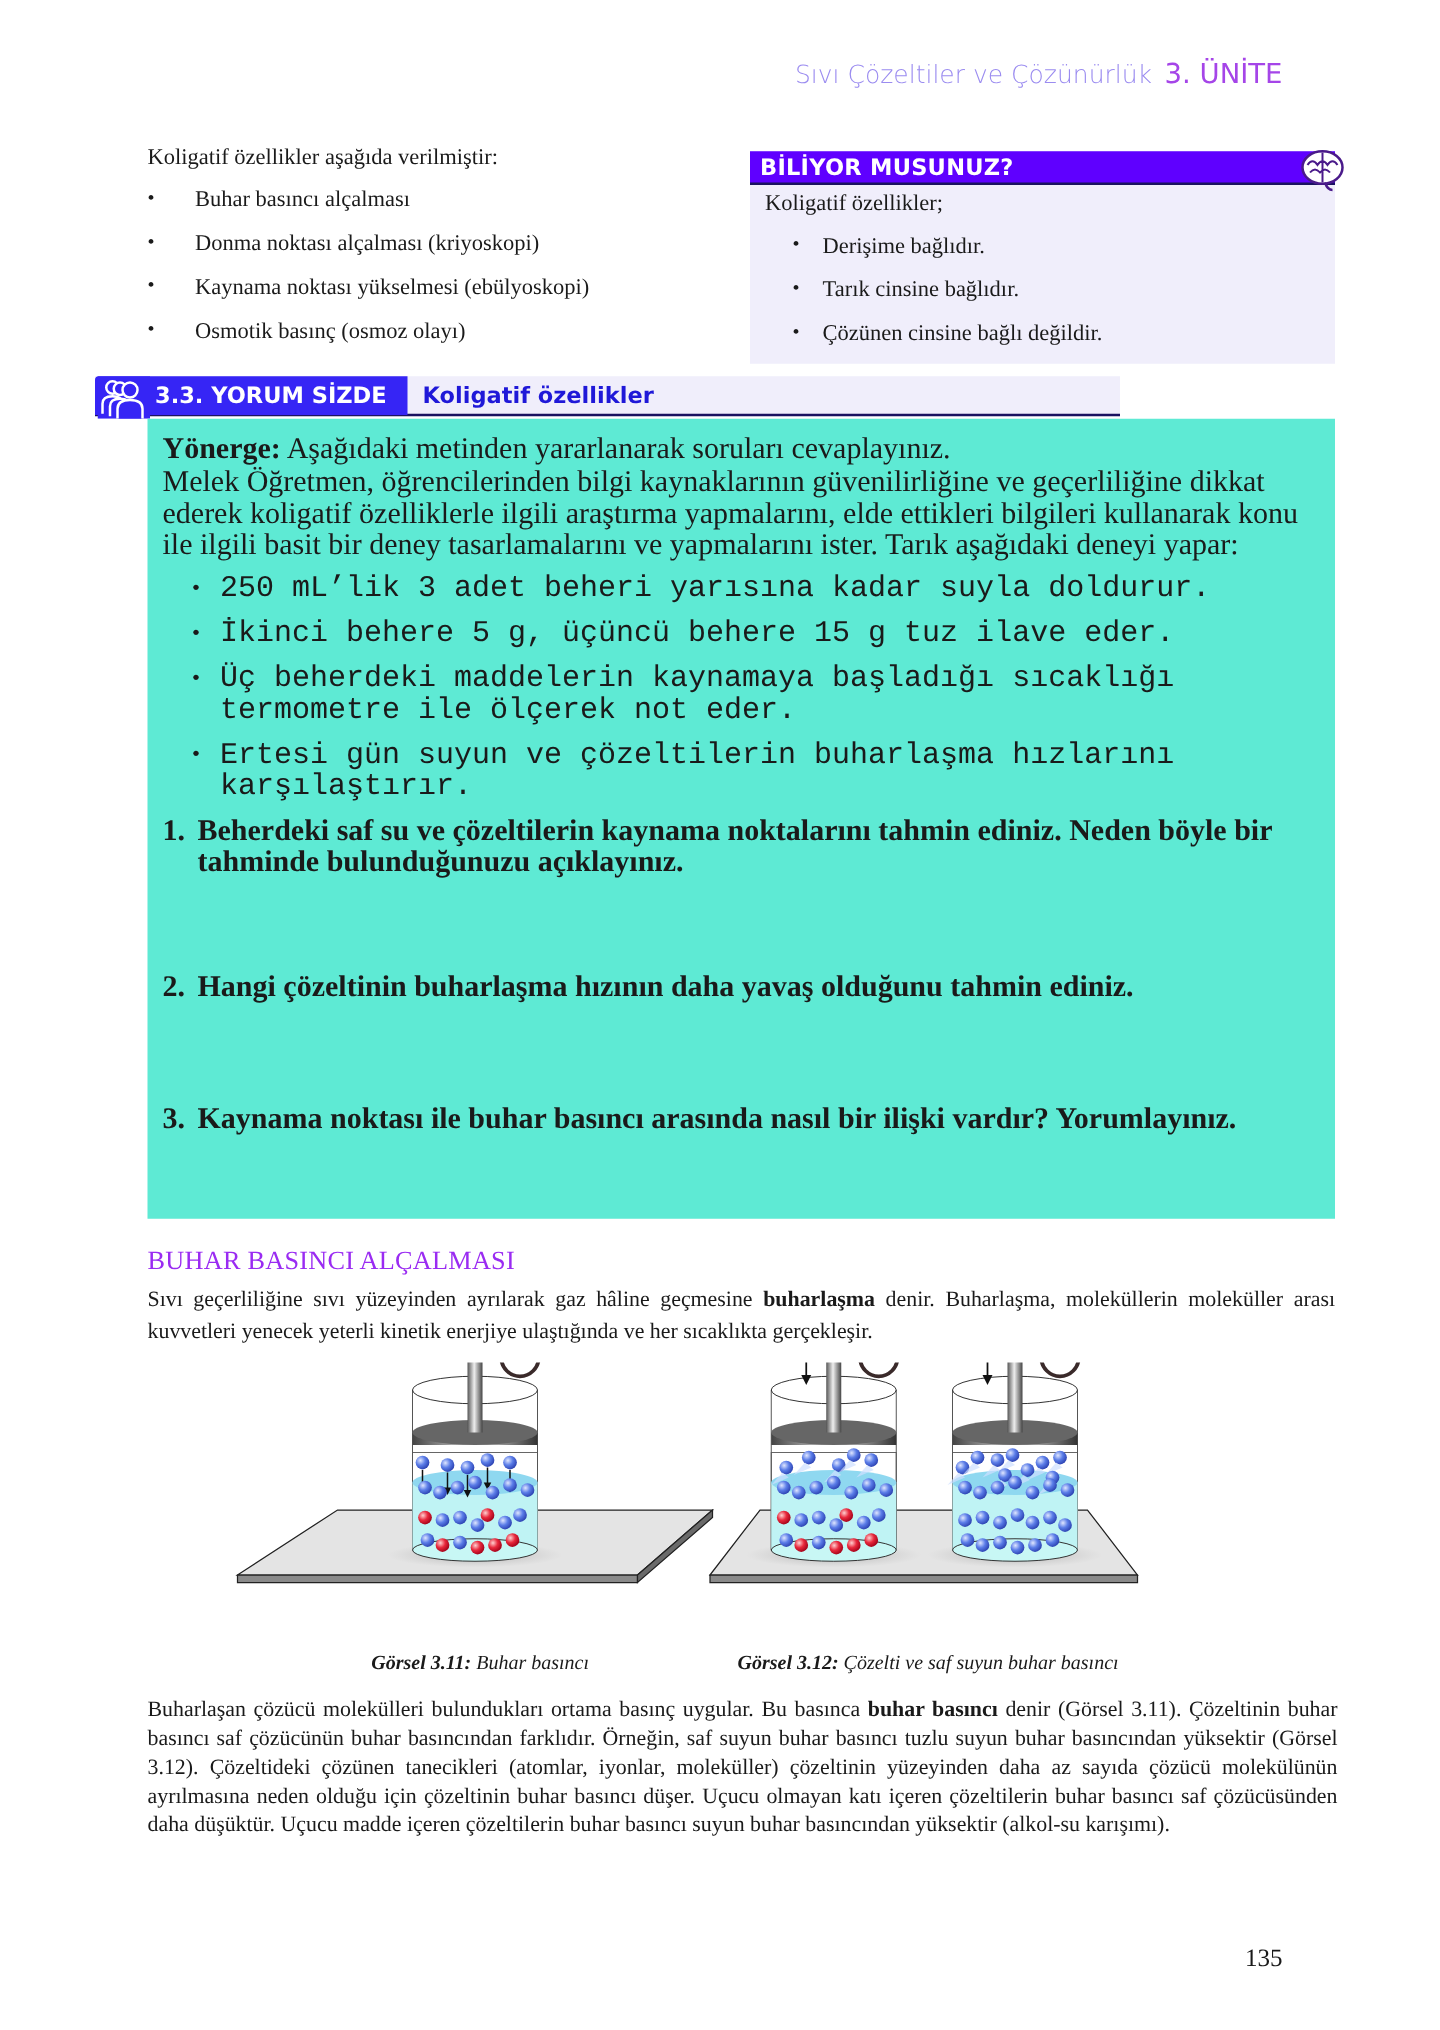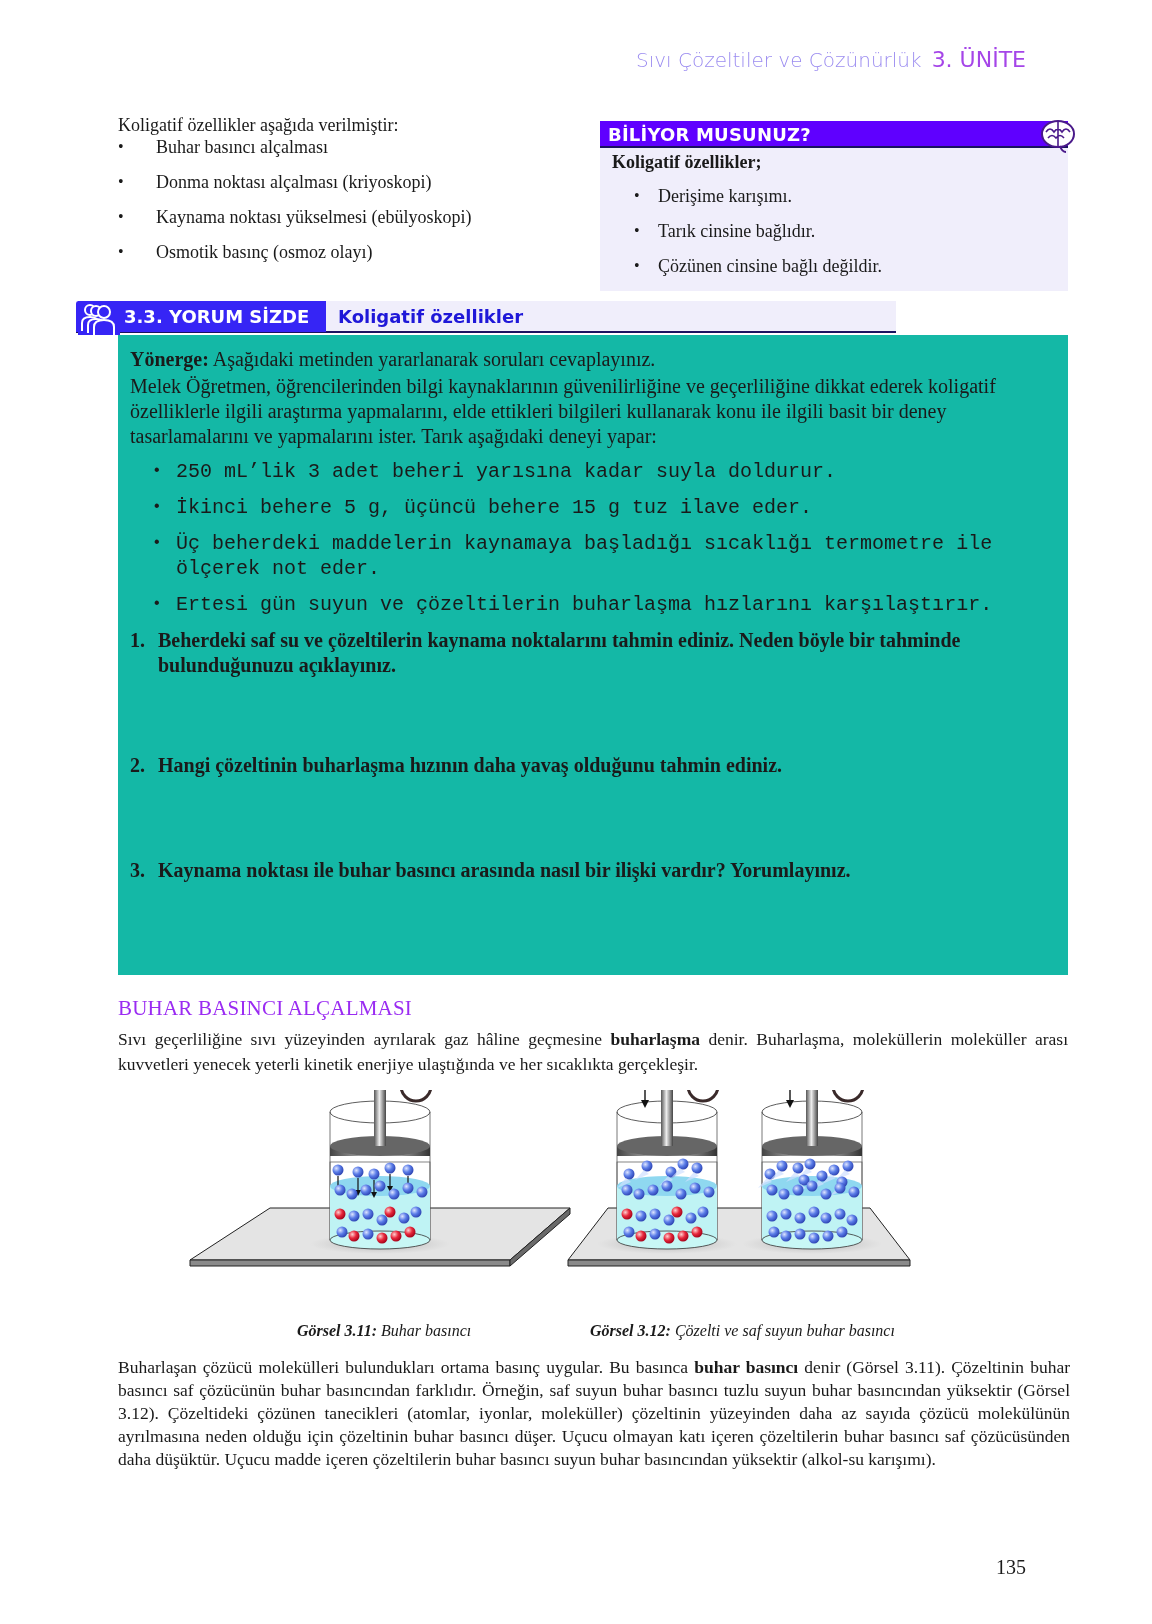--- a/index.html
+++ b/index.html
@@ -4,40 +4,40 @@
 <style>
   * { box-sizing: border-box; margin: 0; padding: 0; }
   html, body { width: 1152px; height: 1624px; background: #ffffff; }
   body { position: relative; font-family: "Liberation Serif", "DejaVu Serif", serif; color: #1a1a1a; overflow: hidden; }
 
   .header { position: absolute; top: 47px; right: 126px; font-family: "DejaVu Sans", "Liberation Sans", sans-serif; font-size: 20px; white-space: nowrap; }
   .header .book { color: #9b8cf0; font-weight: 300; }
   .header .unit { color: #a545e8; margin-left: 10px; font-size: 22px; }
 
   .intro { position: absolute; left: 118px; top: 115px; width: 450px; font-size: 18px; }
-  .intro .lead { }
+  .intro .lead { margin-bottom: 12px; }
   .intro ul { list-style: none; }
   .intro li { position: relative; padding-left: 38px; margin-bottom: 13px; line-height: 22px; }
   .intro li::before { content: "•"; position: absolute; left: 0; top: 0; font-size: 16px; }
 
   .didyouknow { position: absolute; left: 600px; top: 121px; width: 468px; height: 170px; background: #f0eefb; }
   .dyk-head { height: 27px; background: #5f00ff; color: #fff; font-family: "DejaVu Sans", "Liberation Sans", sans-serif; font-weight: bold; font-size: 18px; line-height: 28px; padding-left: 8px; border-bottom: 2px solid #1a1260; letter-spacing: 0.2px; }
   .dyk-brain { position: absolute; right: -10px; top: -3px; width: 40px; height: 36px; }
   .dyk-body { padding: 4px 0 0 12px; font-size: 18px; }
-  .dyk-body .lead { margin-bottom: 12px; font-weight: bold; }
+  .dyk-body .lead { margin-bottom: 12px; }
   .dyk-body ul { list-style: none; }
   .dyk-body li { position: relative; padding-left: 46px; margin-bottom: 13px; line-height: 22px; }
   .dyk-body li::before { content: "•"; position: absolute; left: 22px; top: 0; font-size: 16px; }
 
   .activity-bar { position: absolute; left: 76px; top: 301px; width: 820px; height: 32px; background: #f0eefb; border-bottom: 2px solid #1a1260; }
   .activity-bar .tag { position: absolute; left: 0; top: 0; height: 31px; width: 250px; background: #3625f5; color: #fff; font-family: "DejaVu Sans", "Liberation Sans", sans-serif; font-weight: bold; font-size: 18px; line-height: 31px; padding-left: 48px; border-radius: 3px 0 0 0; }
   .activity-bar .people { position: absolute; left: 2px; top: 0; width: 42px; height: 34px; }
   .activity-bar .title { position: absolute; left: 262px; top: 0; line-height: 31px; color: #1f18d8; font-family: "DejaVu Sans", "Liberation Sans", sans-serif; font-weight: bold; font-size: 18px; }
 
-  .activity-box { position: absolute; left: 118px; top: 335px; width: 950px; height: 640px; background: #14b8a6; padding: 12px 14px 0 12px; font-size: 20px; }
+  .activity-box { position: absolute; left: 118px; top: 335px; width: 950px; height: 640px; background: #5eead4; padding: 12px 14px 0 12px; font-size: 24px; }
   .activity-box p { line-height: 25px; }
   .activity-box .directive { margin-bottom: 2px; }
   .activity-box .directive b { font-weight: bold; }
   .activity-box ul { list-style: none; margin-top: 10px; }
   .activity-box ul li { position: relative; padding-left: 46px; margin-bottom: 11px; line-height: 25px; font-family: Liberation Mono, monospace; }
   .activity-box ul li::before { content: "•"; position: absolute; left: 22px; font-size: 16px; }
   .q { position: relative; padding-left: 28px; font-weight: bold; line-height: 25px; }
   .q .num { position: absolute; left: 0; top: 0; }
   .q1 { margin-top: 2px; }
   .q2 { margin-top: 75px; }
@@ -77,21 +77,21 @@
 <div class="didyouknow">
   <div class="dyk-head">BİLİYOR MUSUNUZ?</div>
   <svg class="dyk-brain" viewBox="0 0 40 36">
     <ellipse cx="20" cy="16" rx="16" ry="13" fill="#fff" stroke="#4a1a8a" stroke-width="2"></ellipse>
     <path d="M8 14 q4 -6 8 0 q4 -6 8 0 q4 -6 8 0 M10 20 q4 -5 8 0 q4 -5 8 0 M20 4 v24" stroke="#4a1a8a" stroke-width="1.6" fill="none"></path>
     <path d="M22 28 q2 6 6 6" stroke="#4a1a8a" stroke-width="2" fill="none"></path>
   </svg>
   <div class="dyk-body">
     <p class="lead">Koligatif özellikler;</p>
     <ul>
-      <li>Derişime karışımı.</li>
+      <li>Derişime bağlıdır.</li>
       <li>Tarık cinsine bağlıdır.</li>
       <li>Çözünen cinsine bağlı değildir.</li>
     </ul>
   </div>
 </div>
 
 <div class="activity-bar">
   <div class="tag">
     <span>3.3. YORUM SİZDE</span>
   </div>

